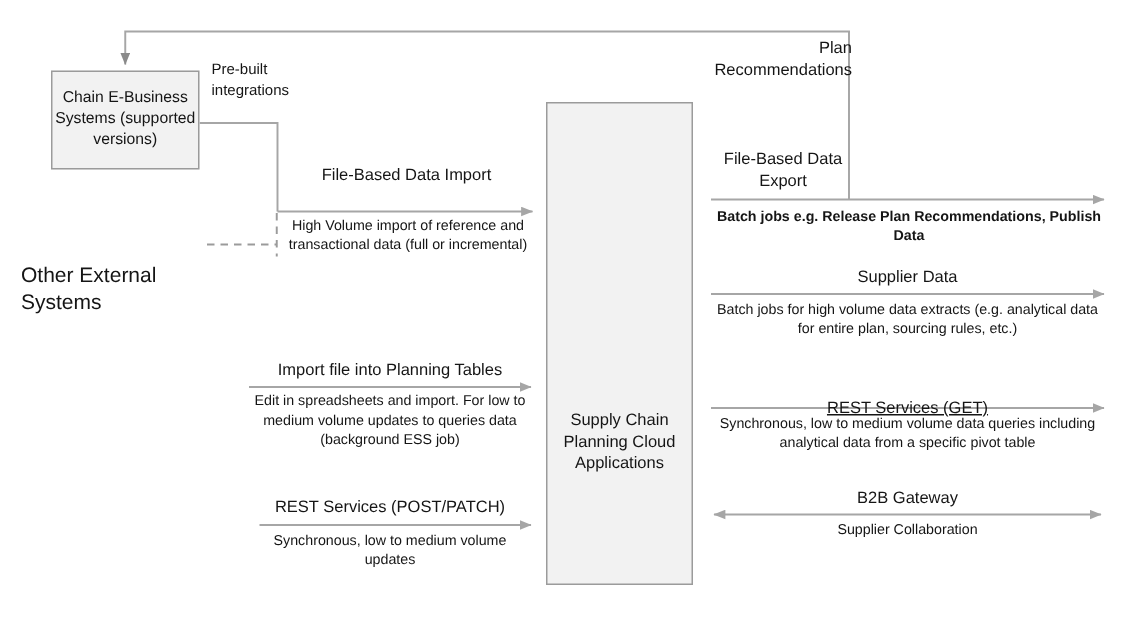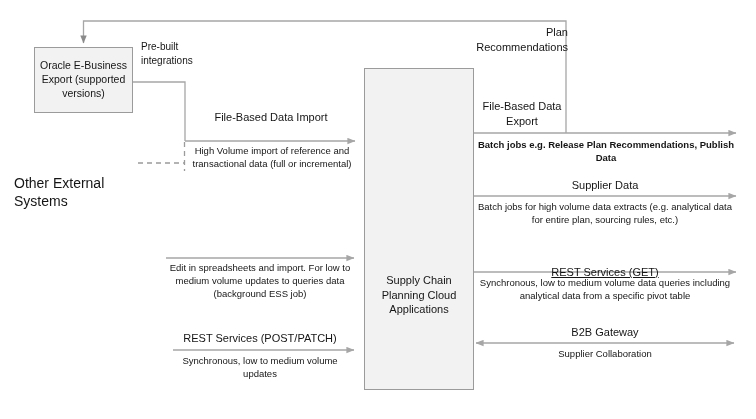--- a/index.html
+++ b/index.html
@@ -39,21 +39,21 @@
   #node-oracle {
     left: 34px;
     top: 47px;
     width: 99px;
     height: 66px;
     font-size: 10.5px;
   }
   #node-scp {
     left: 364px;
     top: 68px;
-    width: 110px;
+    width: 98px;
     height: 322px;
     font-size: 11px;
     align-items: flex-end;
     padding-bottom: 0;
   }
   #node-scp .inner {
     position: absolute;
     left: 0;
     right: 0;
     top: 204px;
@@ -169,36 +169,37 @@
     <g>
       <path d="M474,272 L736,272" fill="none" stroke="#a6a6a6" stroke-width="1.3" marker-end="url(#arrowEnd)"></path>
     </g>
 
     <g>
       <path d="M476,343 L734,343" fill="none" stroke="#a6a6a6" stroke-width="1.3" marker-end="url(#arrowEnd)" marker-start="url(#arrowStart)"></path>
     </g>
   </svg>
 
   <div class="node" id="node-oracle">
-    <span>Oracle E-Business Export (supported versions)</span>
+    <span>Chain E-Business Systems (supported versions)</span>
   </div>
 
   <div class="node" id="node-scp">
     <span class="inner">Supply Chain Planning Cloud Applications</span>
   </div>
 
   <div class="plain-label" id="label-other-external">
     <span>Other External Systems</span>
   </div>
 
   <div class="side-note" id="n-prebuilt">Pre-built integrations</div>
 
   <div class="flow-title" id="t-file-import">File-Based Data Import</div>
   <div class="flow-desc" id="d-file-import">High Volume import of reference and transactional data (full or incremental)</div>
 
+  <div class="flow-title" id="t-import-file">Import file into Planning Tables</div>
   <div class="flow-desc" id="d-import-file">Edit in spreadsheets and import. For low to medium volume updates to queries data (background ESS job)</div>
 
   <div class="flow-title" id="t-rest-post">REST Services (POST/PATCH)</div>
   <div class="flow-desc" id="d-rest-post">Synchronous, low to medium volume updates</div>
 
   <div class="flow-title" id="t-plan-rec">Plan Recommendations</div>
 
   <div class="flow-title" id="t-file-export">File-Based Data Export</div>
   <div class="flow-desc" id="d-file-export">Batch jobs e.g. Release Plan Recommendations, Publish Data</div>
 

